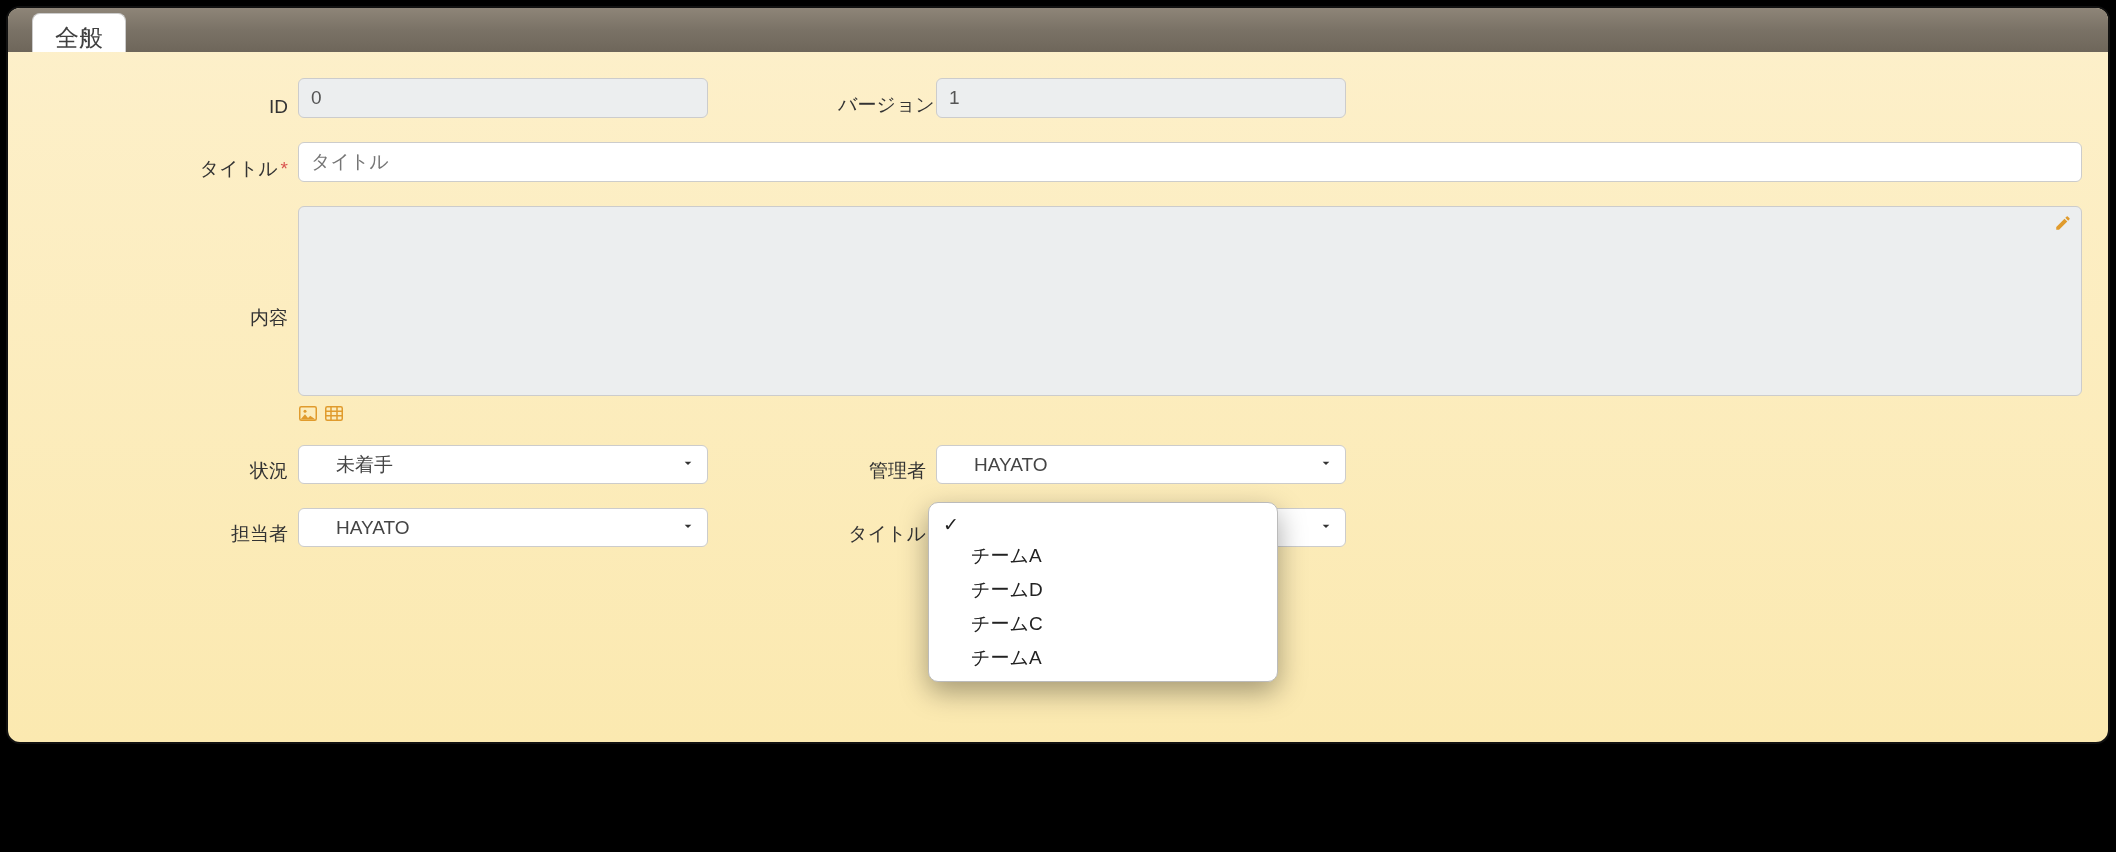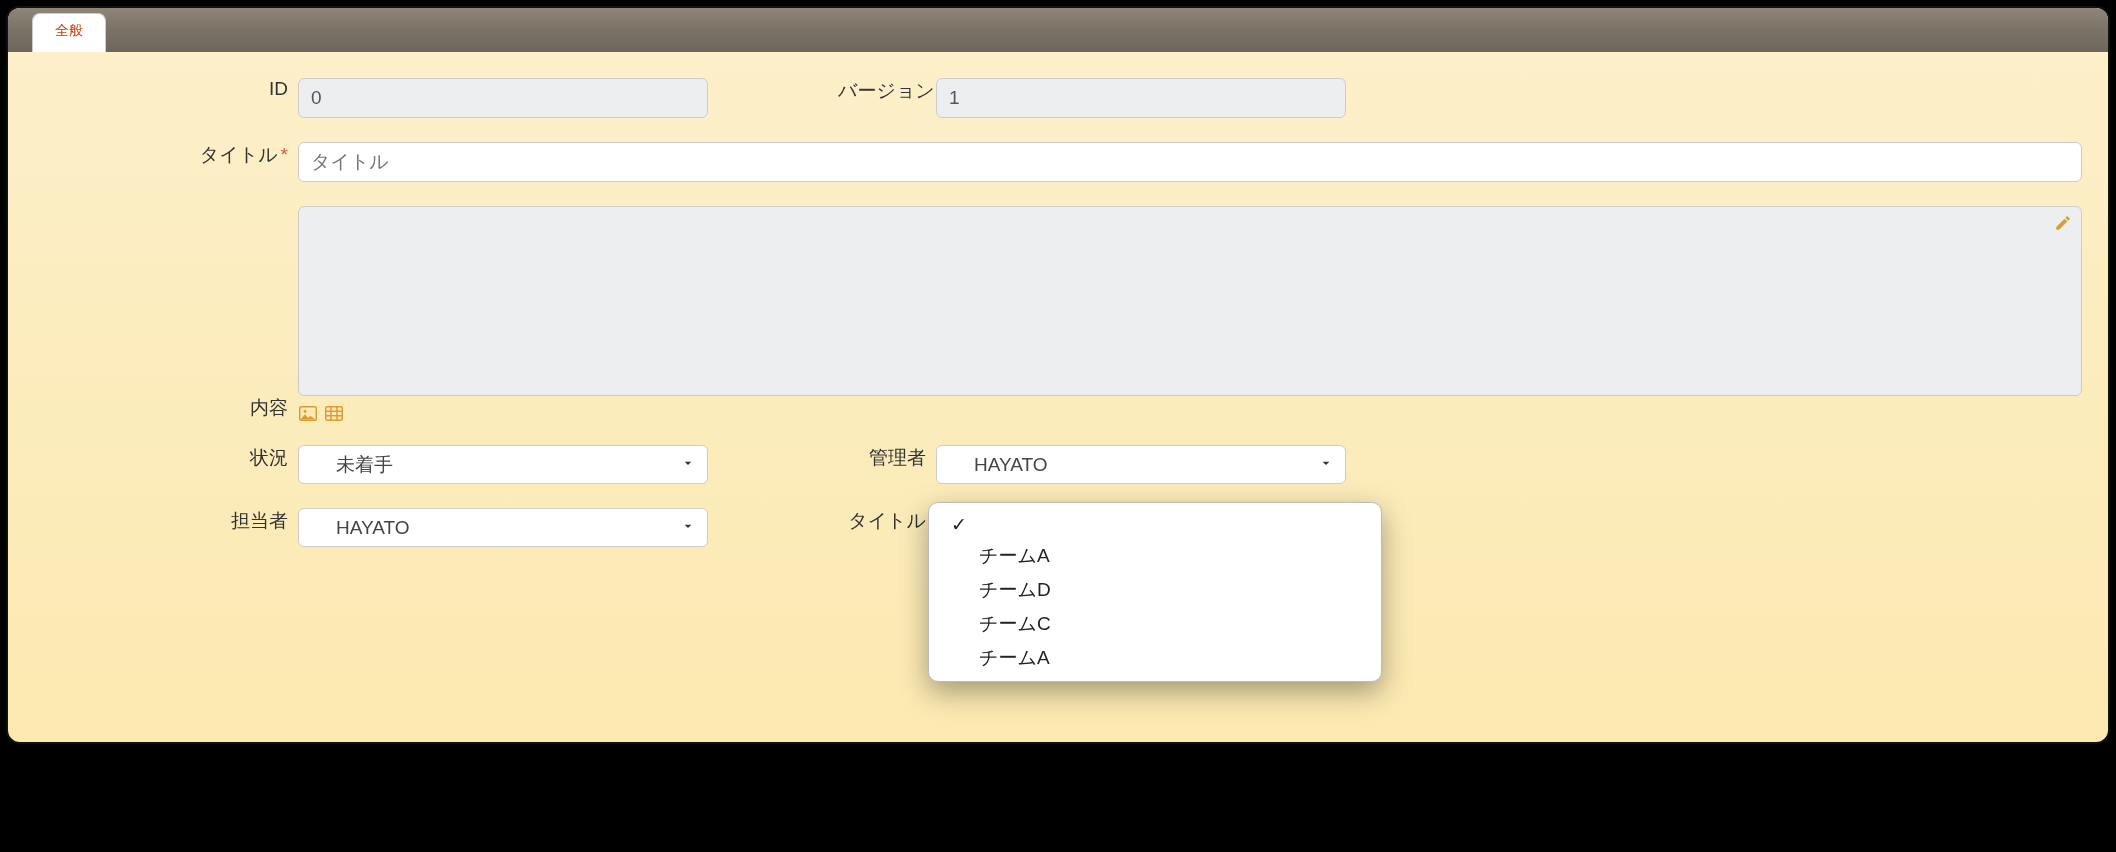--- a/index.html
+++ b/index.html
@@ -27,31 +27,31 @@
   }
   .tab {
     position: absolute;
     top: 5px;
     left: 24px;
     background: #fff;
     border: 1px solid #ccc;
     border-bottom: none;
     border-radius: 8px 8px 0 0;
     padding: 8px 22px;
-    color: #c2410c;
-    font-size: 14px;
+    color: #404040;
+    font-size: 24px;
     cursor: pointer;
     height: 39px;
   }
   .form-area {
     padding: 26px 26px 40px 26px;
   }
   .row {
     display: flex;
-    align-items: flex-start;
+    align-items: flex-end;
     margin-bottom: 24px;
     position: relative;
   }
   .label {
     text-align: right;
     color: #333;
     font-size: 19px;
     white-space: nowrap;
   }
   .label.col1 { width: 264px; padding-right: 10px; }
@@ -114,39 +114,39 @@
     transform: translateY(-50%);
     pointer-events: none;
     color: #333;
   }
   .dropdown-popup {
     position: absolute;
     background: #fff;
     border: 1px solid #bbb;
     border-radius: 10px;
     box-shadow: 0 10px 28px rgba(0,0,0,0.35);
-    width: 454px;
-    padding: 6px 8px;
+    width: 350px;
+    padding: 6px 0;
     z-index: 50;
   }
   .dropdown-popup .opt {
     padding: 4px 18px 4px 42px;
     font-size: 19px;
     color: #222;
     cursor: pointer;
     position: relative;
   }
   .dropdown-popup .opt.checked::before {
     content: "✓";
     position: absolute;
     left: 14px;
     top: 4px;
     font-size: 19px;
   }
-  .content-row { align-items: flex-end; margin-top: 8px; }
+  .content-row { align-items: center; margin-top: 8px; }
   .content-row .label.col1 { padding-top: 8px; }
 </style>
 </head>
 <body>
 
 <div class="window">
 
   <div class="tabbar">
     <div class="tab">全般</div>
   </div>

